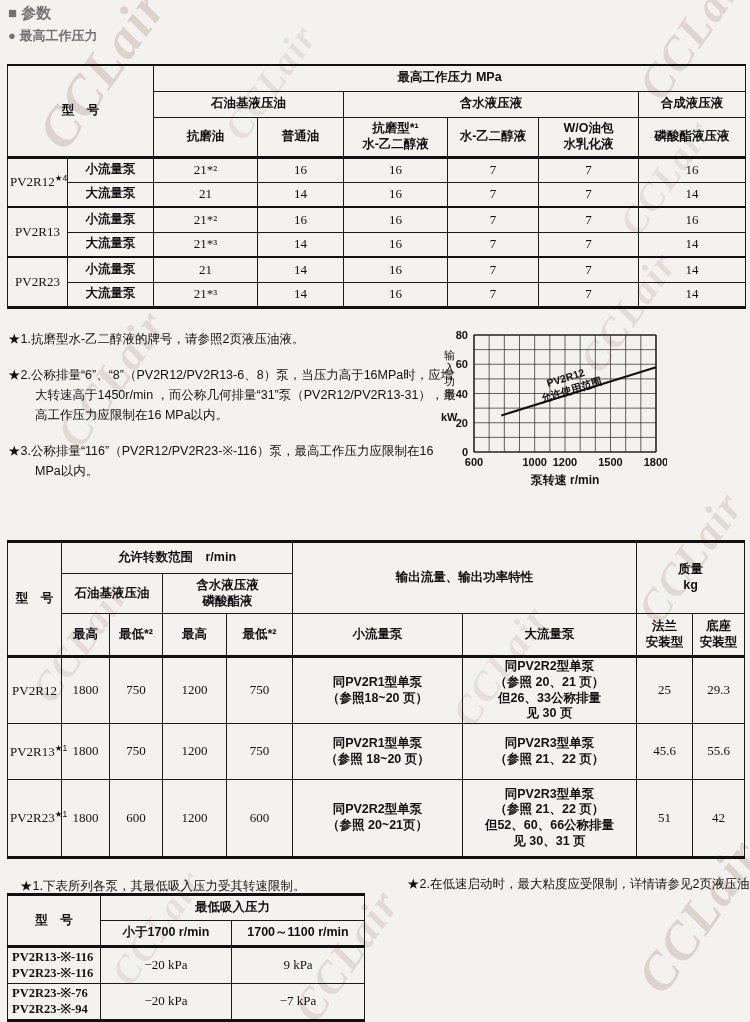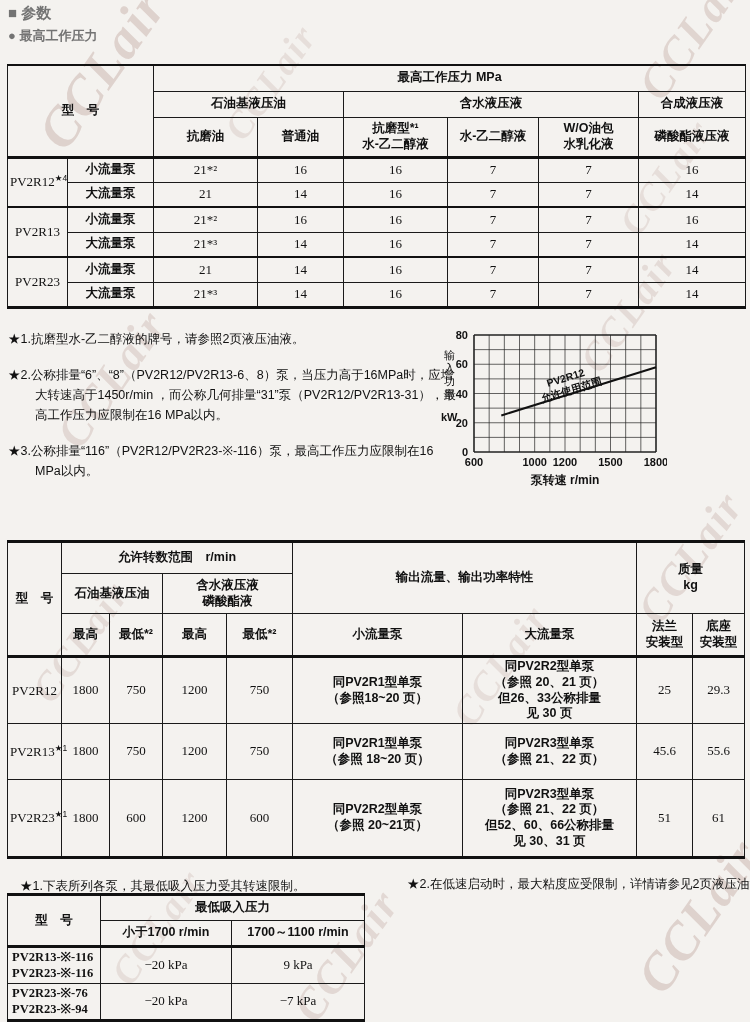--- a/index.html
+++ b/index.html
@@ -292,21 +292,21 @@
       <td class="val">600</td>
       <td class="val">1200</td>
       <td class="val">600</td>
       <td class="lbl">同PV2R2型单泵
 （参照 20~21页）</td>
       <td class="lbl">同PV2R3型单泵
 （参照 21、22 页）
 但52、60、66公称排量
 见 30、31 页</td>
       <td class="val">51</td>
-      <td class="val">61</td>
+      <td class="val">42</td>
     </tr>
   </tbody>
     </table>
 
   <div id="noteL" class="note">★1.下表所列各泵，其最低吸入压力受其转速限制。</div>
   <div id="noteR" class="note">★2.在低速启动时，最大粘度应受限制，详情请参见2页液压油液。</div>
 
   <table id="table3">
     <colgroup>
       <col style="width:93px">

